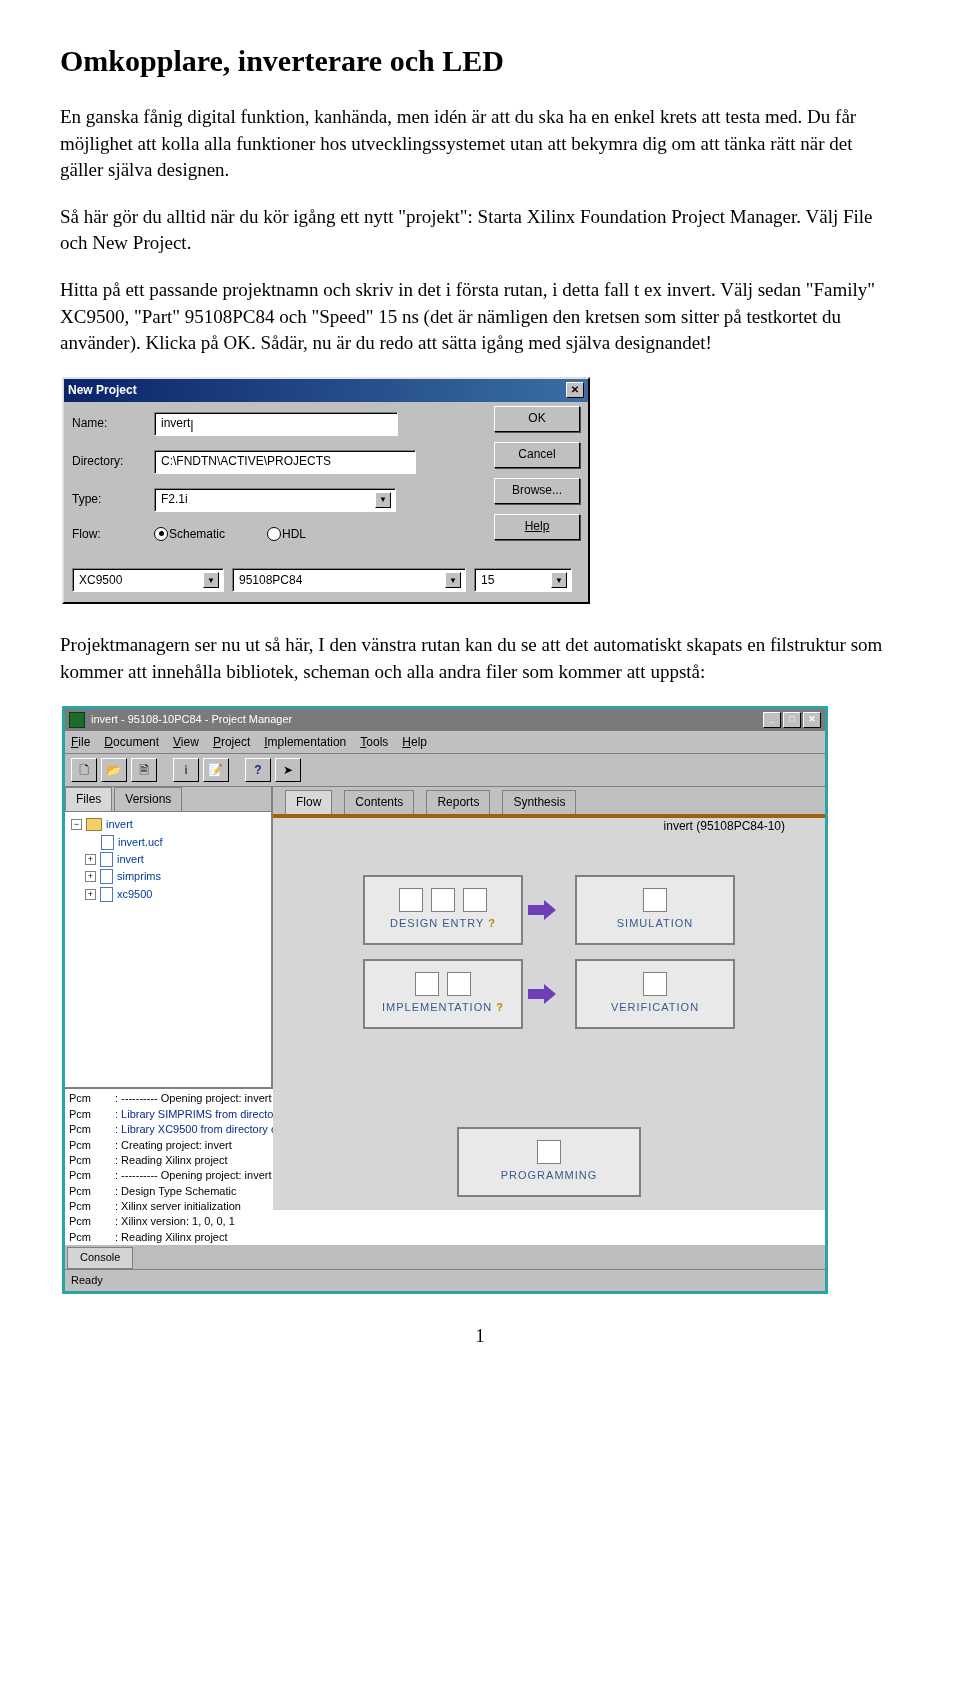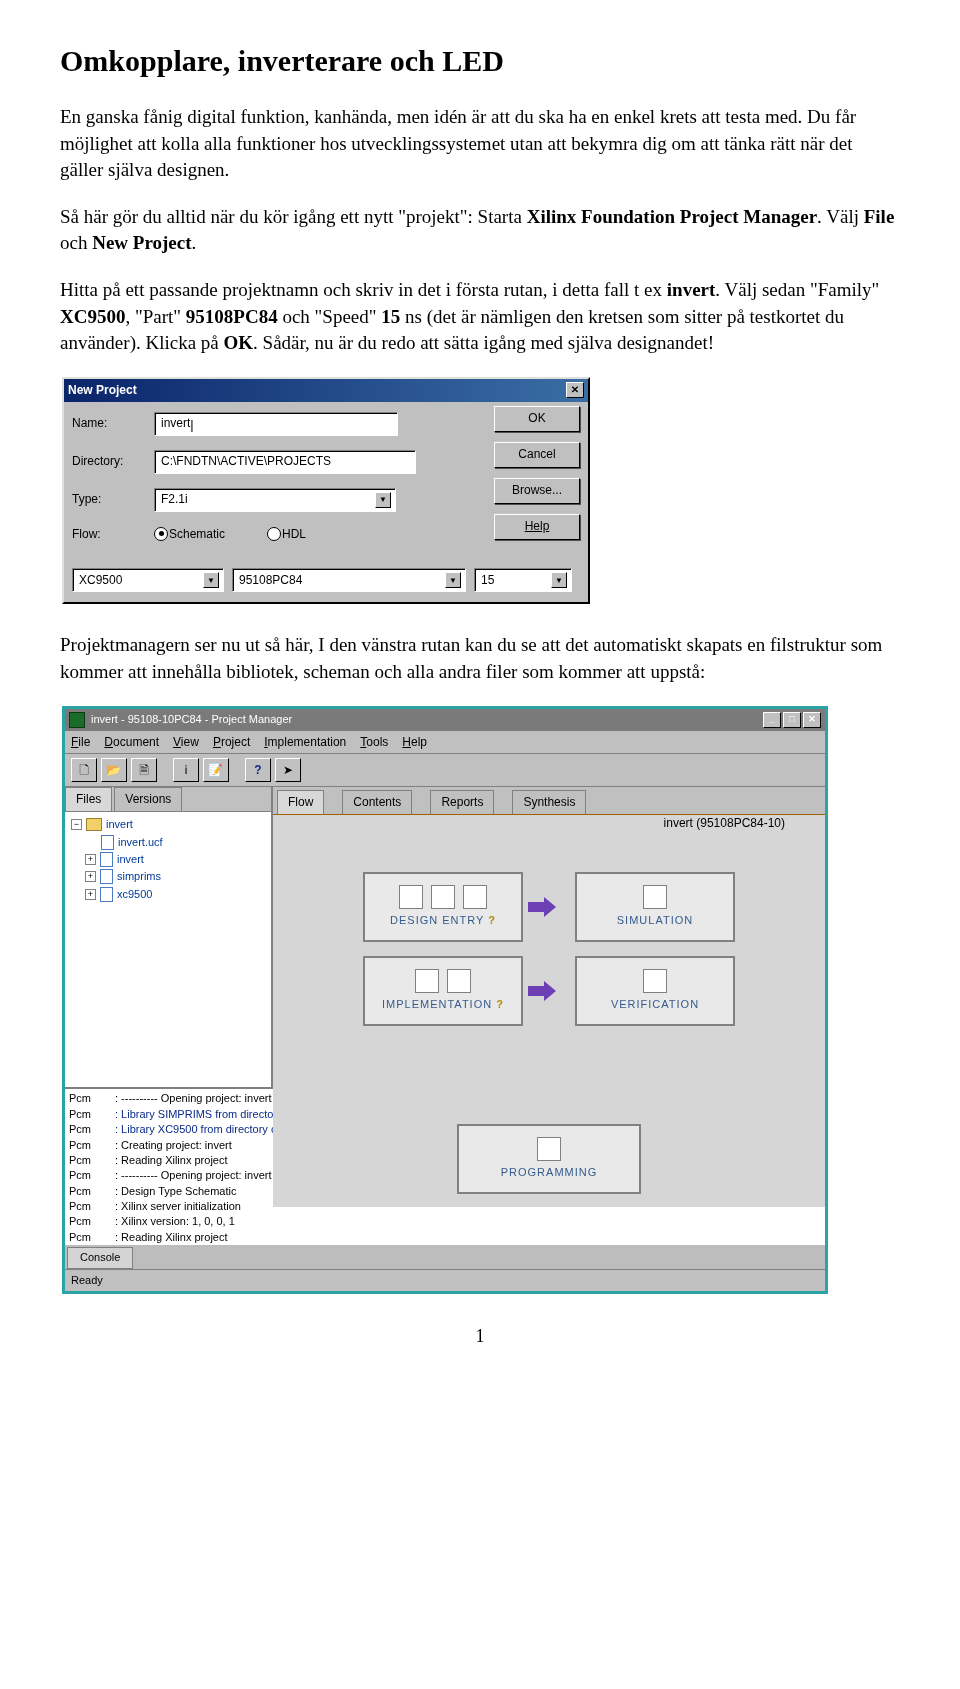--- a/index.html
+++ b/index.html
@@ -12,21 +12,21 @@
     color: #000;
     width: 840px;
   }
   h1 {
     font-family: Georgia, "Times New Roman", serif;
     font-size: 30px;
     font-weight: bold;
     margin: 0 0 22px 0;
   }
   p { margin: 0 0 20px 0; }
-  .bold { font-weight: bold; }
+  .bold { font-weight: normal; }
 
   
   .dlg-wrap { margin: 8px 0 28px 2px; }
   .dlg {
     width: 524px;
     background: #c0c0c0;
     border: 2px solid #000;
     border-top-color: #dfdfdf;
     border-left-color: #dfdfdf;
     font-family: "MS Sans Serif", Arial, sans-serif;
@@ -130,21 +130,21 @@
   .pm-tree{background:#fff;flex:1;padding:4px 6px;overflow:auto;}
   .tree-row{display:flex;align-items:center;gap:4px;padding:1px 0;}
   .sq{width:9px;height:9px;border:1px solid #808080;background:#fff;display:flex;align-items:center;justify-content:center;font-size:9px;line-height:1;}
   .fold{width:14px;height:11px;background:#f2d16b;border:1px solid #9b7f2e;}
   .doc{width:11px;height:13px;background:#fff;border:1px solid #4a7bc2;}
   .blue{color:#003a9c;}
   .ind1{padding-left:14px;}
   .ind2{padding-left:30px;}
 
   .pm-right{flex:1;background:#c0c0c0;display:flex;flex-direction:column;}
-  .pm-rtabs{display:flex;padding:3px 4px 0 4px;gap:16px;border-bottom:1px solid #a16207;}
+  .pm-rtabs{display:flex;padding:3px 4px 0 12px;gap:10px;border-bottom:4px solid #a16207;}
   .pm-flow{flex:1;background:#d6d6d6;padding:8px;position:relative;}
   .flow-title{position:absolute;top:0;right:40px;font-size:12px;}
   .flow-grid {
     margin-top:44px;
     display:grid;
     grid-template-columns: 160px 44px 160px;
     grid-auto-rows: 80px;
     justify-content:center;
     align-items:center;
     gap:4px;

